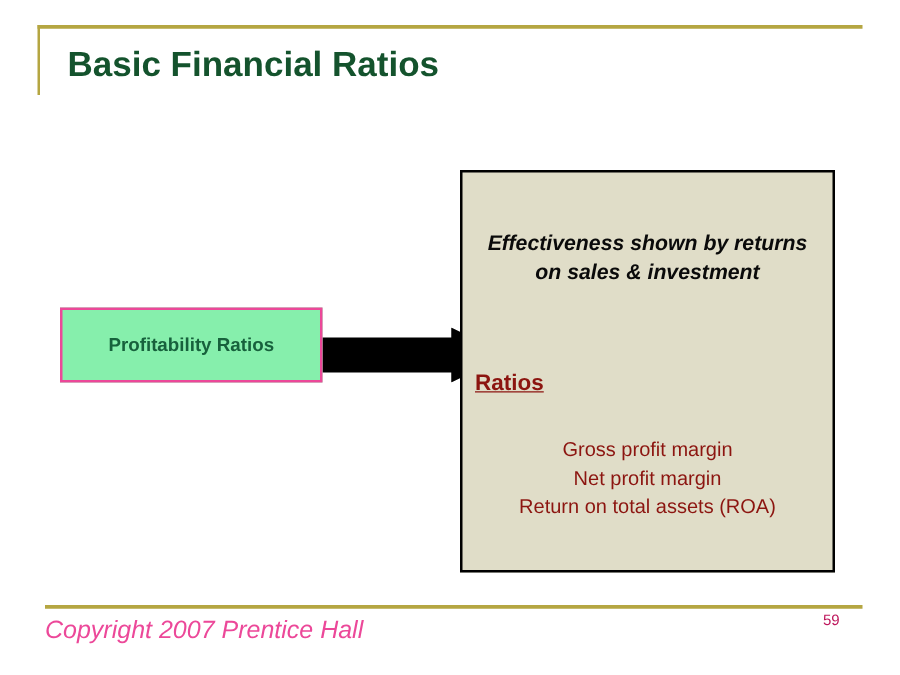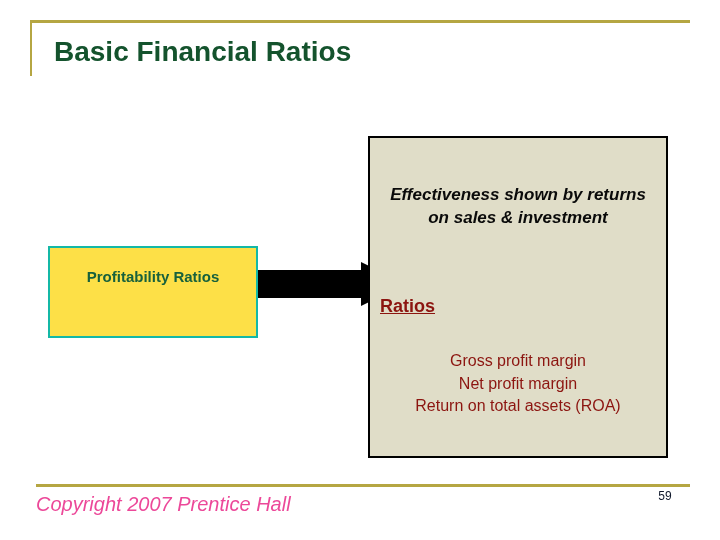--- a/index.html
+++ b/index.html
@@ -45,23 +45,23 @@
     letter-spacing: 0px;
     white-space: nowrap;
   }
 
   
   .label-box {
     position: absolute;
     left: 48px;
     top: 246px;
     width: 210px;
-    height: 92px;
-    background: #fde047;
-    border: 2px solid #14b8a6;
+    height: 60px;
+    background: #86efac;
+    border: 2px solid #ec4899;
     box-sizing: border-box;
   }
   .label-box-text {
     position: absolute;
     left: 0;
     right: 0;
     top: 20px;
     text-align: center;
     font-size: 15px;
     font-weight: bold;
@@ -141,21 +141,21 @@
     font-style: italic;
     color: #ec4899;
   }
   .footer-pagenum {
     position: absolute;
     left: 645px;
     top: 489px;
     width: 40px;
     text-align: center;
     font-size: 12px;
-    color: #0f172a;
+    color: #be185d;
   }
 </style>
 </head>
 <body>
 
 <div id="slide">
 
   <div class="rule-top"></div>
   <div class="rule-left"></div>
 

